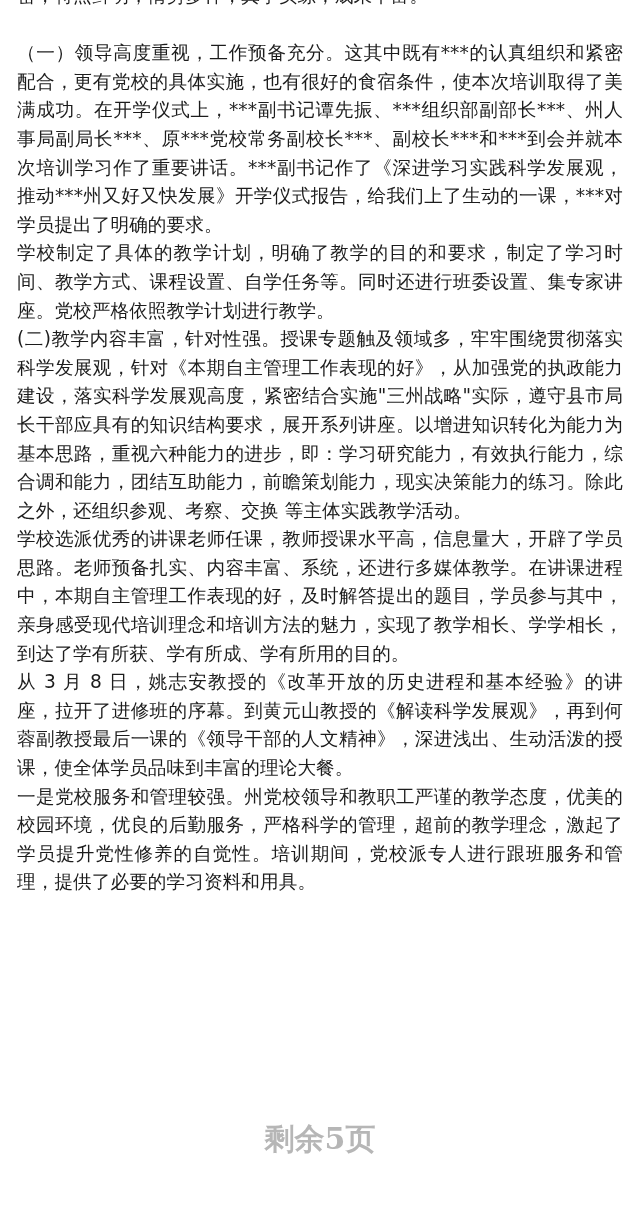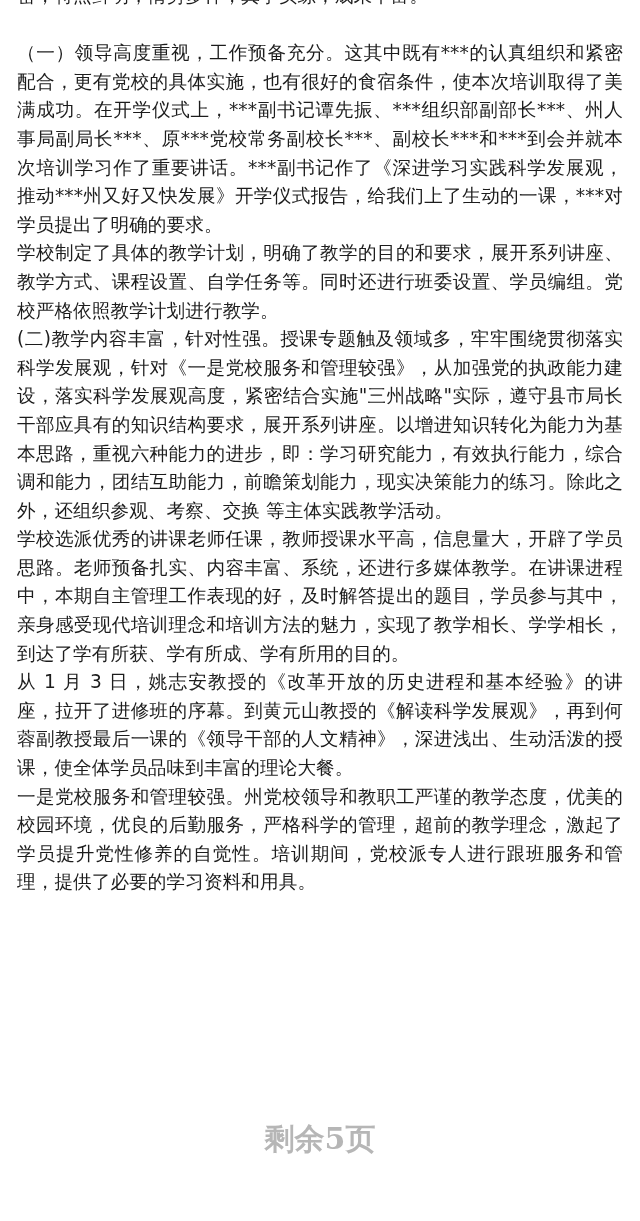--- a/index.html
+++ b/index.html
@@ -84,28 +84,28 @@
 <div id="doc-page">
 
   <div id="doc-body">
 
     <p class="para">密，特点鲜明，情势多样，真学实练，成果丰富。</p>
 
     <div class="para-gap"></div>
 
     <p class="para">（一）领导高度重视，工作预备充分。这其中既有***的认真组织和紧密配合，更有党校的具体实施，也有很好的食宿条件，使本次培训取得了美满成功。在开学仪式上，***副书记谭先振、***组织部副部长***、州人事局副局长***、原***党校常务副校长***、副校长***和***到会并就本次培训学习作了重要讲话。***副书记作了《深进学习实践科学发展观，推动***州又好又快发展》开学仪式报告，给我们上了生动的一课，***对学员提出了明确的要求。</p>
 
-    <p class="para">学校制定了具体的教学计划，明确了教学的目的和要求，展开系列讲座、教学方式、课程设置、自学任务等。同时还进行班委设置、学员编组。党校严格依照教学计划进行教学。</p>
+    <p class="para">学校制定了具体的教学计划，明确了教学的目的和要求，制定了学习时间、教学方式、课程设置、自学任务等。同时还进行班委设置、集专家讲座。党校严格依照教学计划进行教学。</p>
 
-    <p class="para">(二)教学内容丰富，针对性强。授课专题触及领域多，牢牢围绕贯彻落实科学发展观，针对《一是党校服务和管理较强》，从加强党的执政能力建设，落实科学发展观高度，紧密结合实施"三州战略"实际，遵守县市局长干部应具有的知识结构要求，展开系列讲座。以增进知识转化为能力为基本思路，重视六种能力的进步，即：学习研究能力，有效执行能力，综合调和能力，团结互助能力，前瞻策划能力，现实决策能力的练习。除此之外，还组织参观、考察、交换 等主体实践教学活动。</p>
+    <p class="para">(二)教学内容丰富，针对性强。授课专题触及领域多，牢牢围绕贯彻落实科学发展观，针对《本期自主管理工作表现的好》，从加强党的执政能力建设，落实科学发展观高度，紧密结合实施"三州战略"实际，遵守县市局长干部应具有的知识结构要求，展开系列讲座。以增进知识转化为能力为基本思路，重视六种能力的进步，即：学习研究能力，有效执行能力，综合调和能力，团结互助能力，前瞻策划能力，现实决策能力的练习。除此之外，还组织参观、考察、交换 等主体实践教学活动。</p>
 
     <p class="para">学校选派优秀的讲课老师任课，教师授课水平高，信息量大，开辟了学员思路。老师预备扎实、内容丰富、系统，还进行多媒体教学。在讲课进程中，本期自主管理工作表现的好，及时解答提出的题目，学员参与其中，亲身感受现代培训理念和培训方法的魅力，实现了教学相长、学学相长，到达了学有所获、学有所成、学有所用的目的。</p>
 
 
-    <p class="para">从 1 月 3 日，姚志安教授的《改革开放的历史进程和基本经验》的讲座，拉开了进修班的序幕。到黄元山教授的《解读科学发展观》，再到何蓉副教授最后一课的《领导干部的人文精神》，深进浅出、生动活泼的授课，使全体学员品味到丰富的理论大餐。</p>
+    <p class="para">从 3 月 8 日，姚志安教授的《改革开放的历史进程和基本经验》的讲座，拉开了进修班的序幕。到黄元山教授的《解读科学发展观》，再到何蓉副教授最后一课的《领导干部的人文精神》，深进浅出、生动活泼的授课，使全体学员品味到丰富的理论大餐。</p>
 
 
     <p class="para">一是党校服务和管理较强。州党校领导和教职工严谨的教学态度，优美的校园环境，优良的后勤服务，严格科学的管理，超前的教学理念，激起了学员提升党性修养的自觉性。培训期间，党校派专人进行跟班服务和管理，提供了必要的学习资料和用具。</p>
 
   </div>
 
   <div id="doc-footer">
     <span class="footer-text">剩余5页</span>
   </div>
 

